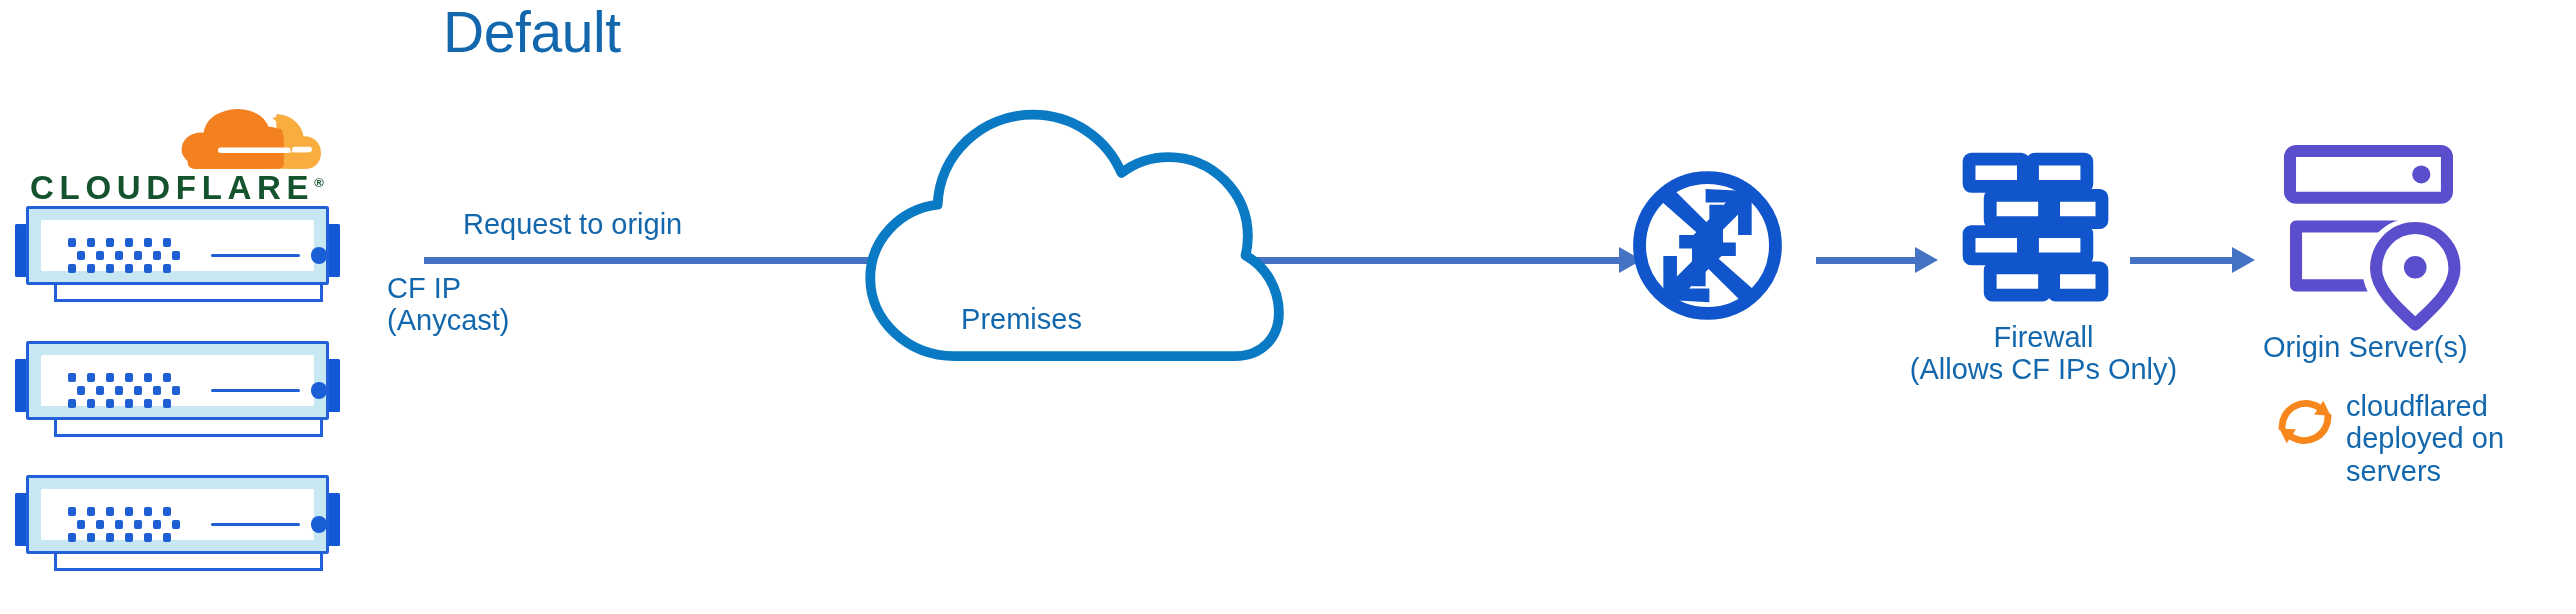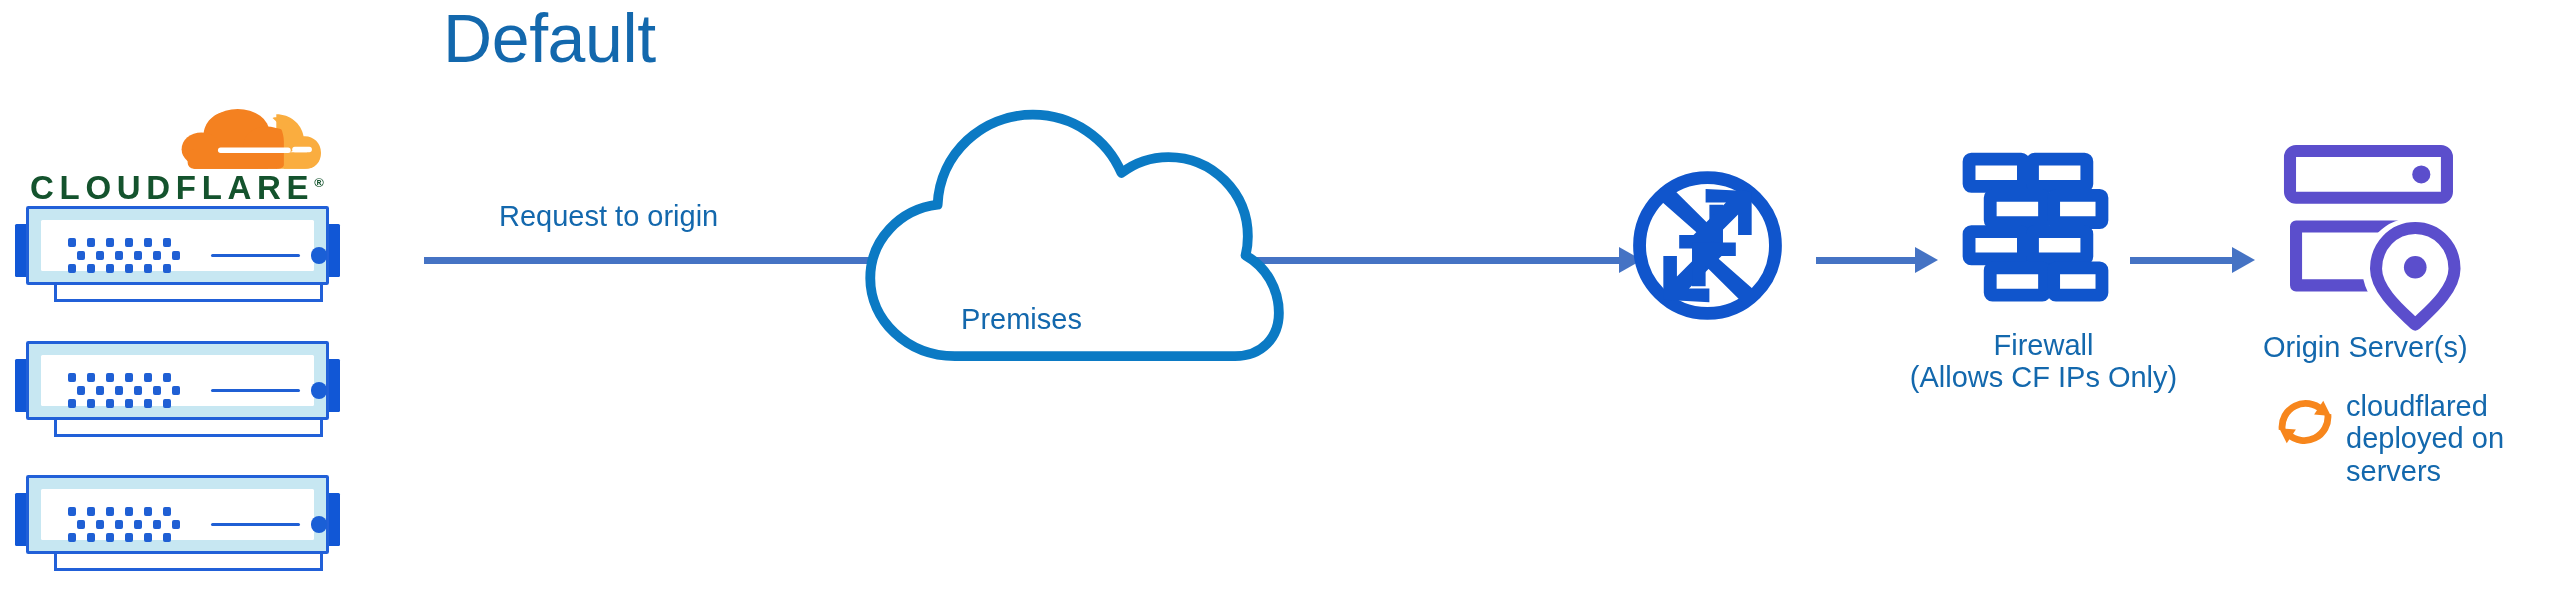--- a/index.html
+++ b/index.html
@@ -9,21 +9,21 @@
     width:2576px;height:614px;
     position:relative;overflow:hidden;
     -webkit-font-smoothing:antialiased;
   }
   .stage{position:absolute;left:0;top:0;width:2576px;height:614px;}
   .abs{position:absolute;}
 
   
   #diagram-title{
     left:443px;top:3.8px;
-    font-size:68px;line-height:1;
+    font-size:57px;line-height:1;
     color:#1368ad;letter-spacing:-0.4px;
     white-space:nowrap;
   }
 
   
   #cf-logo{left:30px;top:102px;width:318px;height:98px;}
   #cf-logo .cf-cloud{position:absolute;left:141px;top:0;width:150px;height:67px;}
   #cf-logo .cf-word{
     position:absolute;left:0;top:67px;width:318px;
     font-size:33px;font-weight:bold;letter-spacing:5.7px;
@@ -72,25 +72,25 @@
   #arrow-main-line{left:424px;top:257px;width:1209px;}
   #arrow-main-head{left:1619px;top:247px;}
   #arrow-cpe-fw-line{left:1816px;top:257px;width:106px;}
   #arrow-cpe-fw-head{left:1915px;top:247px;}
   #arrow-fw-origin-line{left:2130px;top:257px;width:112px;}
   #arrow-fw-origin-head{left:2232px;top:247px;}
 
   
   .label{color:#1368ad;font-size:29px;line-height:1.12;white-space:pre-line;}
   .label.center{text-align:center;}
-  #label-request-to-origin{left:463px;top:200px;margin-left:36px;}
+  #label-request-to-origin{left:463px;top:208px;}
   #label-cf-ip{left:387px;top:272px;}
   #label-internet{left:904px;top:303px;width:235px;text-align:center;}
   #label-cpe{left:1529px;top:333px;width:333px;text-align:center;}
-  #label-firewall{left:1877px;top:329px;width:333px;text-align:center;}
+  #label-firewall{left:1877px;top:321px;width:333px;text-align:center;}
   #label-origin-server{left:2263px;top:331px;}
   #label-cloudflared{left:2346px;top:390px;width:227px;}
 
   
   #internet-cloud{left:840px;top:110px;width:454px;height:250px;}
 
   
   #cpe-icon{left:1626px;top:170px;width:163px;height:151px;}
 
   
@@ -247,20 +247,22 @@
                C 492 62 539 109 539 167
                C 539 176 538 184 536 192
                C 563 207 580 236 580 268
                C 580 300 558 325 522 325
                Z" fill="#ffffff" stroke="#0b7ac4" stroke-width="13" stroke-linejoin="round" stroke-linecap="round"></path>
     </svg>
   </div>
   <div class="abs label center" id="label-internet">Premises</div>
 
   <div class="abs label" id="label-request-to-origin">Request to origin</div>
+  <div class="abs label" id="label-cf-ip">CF IP
+(Anycast)</div>
 
   <div class="abs" id="cpe-icon">
     <svg viewBox="0 0 215 200" width="163" height="151" aria-hidden="true">
       <circle cx="107.5" cy="100" r="90" fill="#ffffff" stroke="#1055cc" stroke-width="17"></circle>
       <g fill="#1055cc">
 
         <path d="M47 42 L63 26 L110 73 L110 46 L128 46 L128 104 L70 104 L70 86 L97 86 Z"></path>
 
         <path d="M168 42 L168 100 L150 100 L150 73 L103 120 L87 104 L134 57 L107 57 L107 39 Z" transform="translate(-2,-14) scale(1,1)"></path>
 

